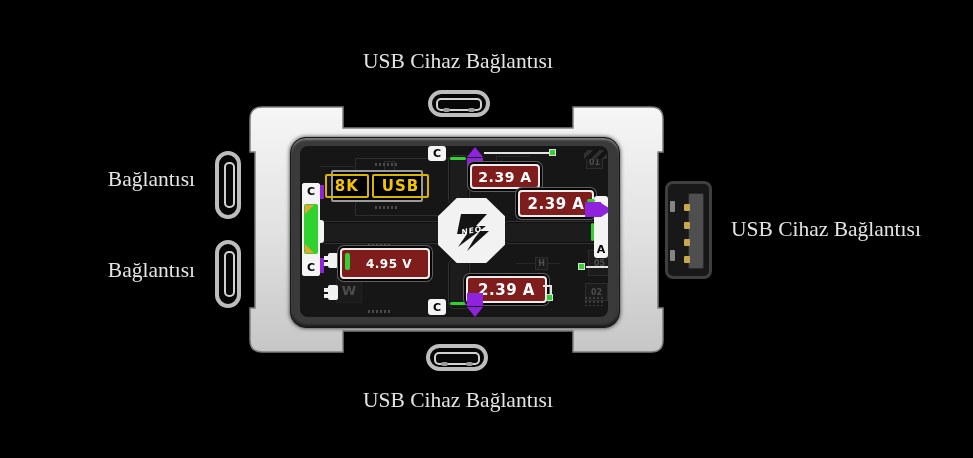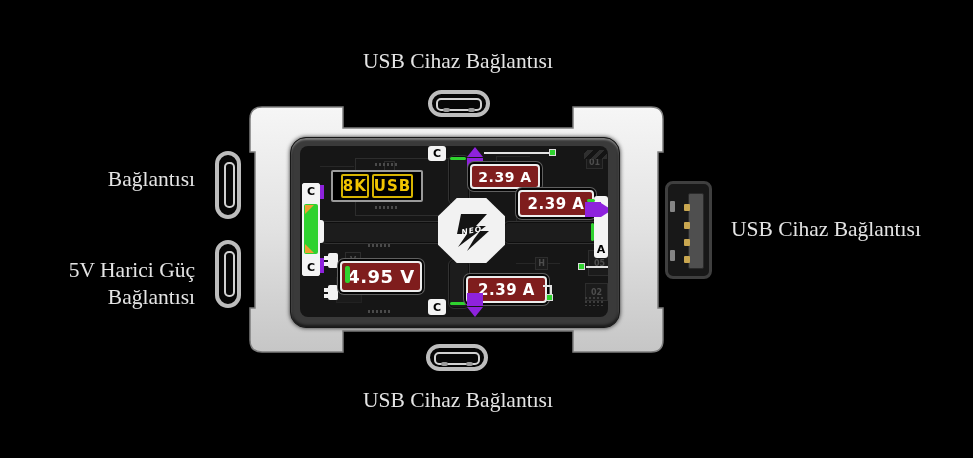--- a/index.html
+++ b/index.html
@@ -37,21 +37,21 @@
   .gdot{position:absolute;width:7px;height:7px;background:#2fd22f;border:1px solid #dcdcdc;box-sizing:border-box;}
   .wline{position:absolute;background:#e2e2e2;}
   .octagon{position:absolute;left:138px;top:52px;width:67px;height:65px;background:#f2f2f2;
            clip-path:polygon(28% 0,72% 0,100% 28%,100% 72%,72% 100%,28% 100%,0 72%,0 28%);
            display:flex;align-items:center;justify-content:center;}
   .plug{position:absolute;width:10px;height:15px;background:#f2f2f2;border-radius:2px;}
   .plug i{position:absolute;left:-4px;width:4px;height:4px;background:#f2f2f2;display:block;}
   .badgewrap{position:absolute;left:31px;top:24px;width:92px;height:32px;background:#000;
              border:2px solid #9a9a9a;border-radius:2px;display:flex;align-items:center;justify-content:center;gap:3px;box-sizing:border-box;}
   .badgecell{border:2px solid #d8b400;color:#f2c500;font:bold 15px "DejaVu Sans",sans-serif;
-             padding:1px 0;border-radius:2px;letter-spacing:1px;}
+             padding:1px 8px;border-radius:2px;letter-spacing:1px;}
   .vent{position:absolute;background-image:radial-gradient(#3d3d3d 1px,transparent 1.2px);background-size:4px 4px;}
 
   
   .usbc-h{position:absolute;width:62px;height:27px;border:4px solid #bdbdbd;border-radius:14px;
           background:#070707;box-sizing:border-box;box-shadow:inset 0 0 3px #000;}
   .usbc-h .slot{position:absolute;left:50%;top:4px;transform:translateX(-50%);width:42px;height:9px;
           border:2px solid #d2d2d2;border-radius:5px;}
   .usbc-h .foot{position:absolute;bottom:1px;width:7px;height:4px;background:#9a9a9a;border-radius:2px;}
   .usbc-v{position:absolute;width:26px;height:68px;border:4px solid #bdbdbd;border-radius:13px;
           background:#070707;box-sizing:border-box;box-shadow:inset 0 0 3px #000;}
@@ -68,21 +68,20 @@
 
 <div class="stage">
 
   <div class="lbl center" style="left:298px;top:48px;width:320px;">USB Cihaz Bağlantısı</div>
   <div class="lbl" style="left:731px;top:216px;width:232px;">USB Cihaz Bağlantısı</div>
   <div class="lbl center" style="left:298px;top:387px;width:320px;">USB Cihaz Bağlantısı</div>
   <div class="lbl rightalign" style="left:28px;top:166px;width:167px;">
     <div>Bağlantısı</div>
   </div>
   <div class="lbl rightalign" style="left:28px;top:257px;width:167px;">
-    <div>5V Harici Güç</div>
     <div>Bağlantısı</div>
   </div>
 
   <svg class="bodysvg" width="425" height="255" viewBox="0 0 425 255">
     <defs>
       <linearGradient id="bodyGrad" x1="0" y1="0" x2="0" y2="1">
         <stop offset="0" stop-color="#f6f6f6"></stop>
           <stop offset="0.5" stop-color="#e2e2e2"></stop>
           <stop offset="1" stop-color="#c6c6c6"></stop>
       </linearGradient>
@@ -168,21 +167,21 @@
     <div class="ghostbox" style="left:6px;top:131px;width:24px;height:24px;font-size:13px;border-color:#222;">W</div>
     <div class="plug" style="left:28px;top:107px;">
         <i style="top:3px;"></i>
         <i style="top:9px;"></i>
       </div>
     <div class="plug" style="left:28px;top:139px;">
         <i style="top:3px;"></i>
         <i style="top:9px;"></i>
       </div>
     <div class="dots" style="left:68px;top:98px;width:24px;"></div>
-    <div class="reading" style="left:40px;top:115px;width:78px;height:27px;font-size:18px;">
+    <div class="reading" style="left:40px;top:102px;width:78px;height:27px;font-size:12px;padding-left:8px;">
       <span class="gbar" style="left:3px;top:3px;width:5px;height:17px;"></span>
       <span>4.95 V</span>
     </div>
     <div class="dots" style="left:68px;top:164px;width:24px;"></div>
   </div>
 
   <div class="usbc-h" style="left:428px;top:90px;">
     <span class="slot"></span>
     <span class="foot" style="left:11px;"></span>
     <span class="foot" style="right:11px;"></span>

